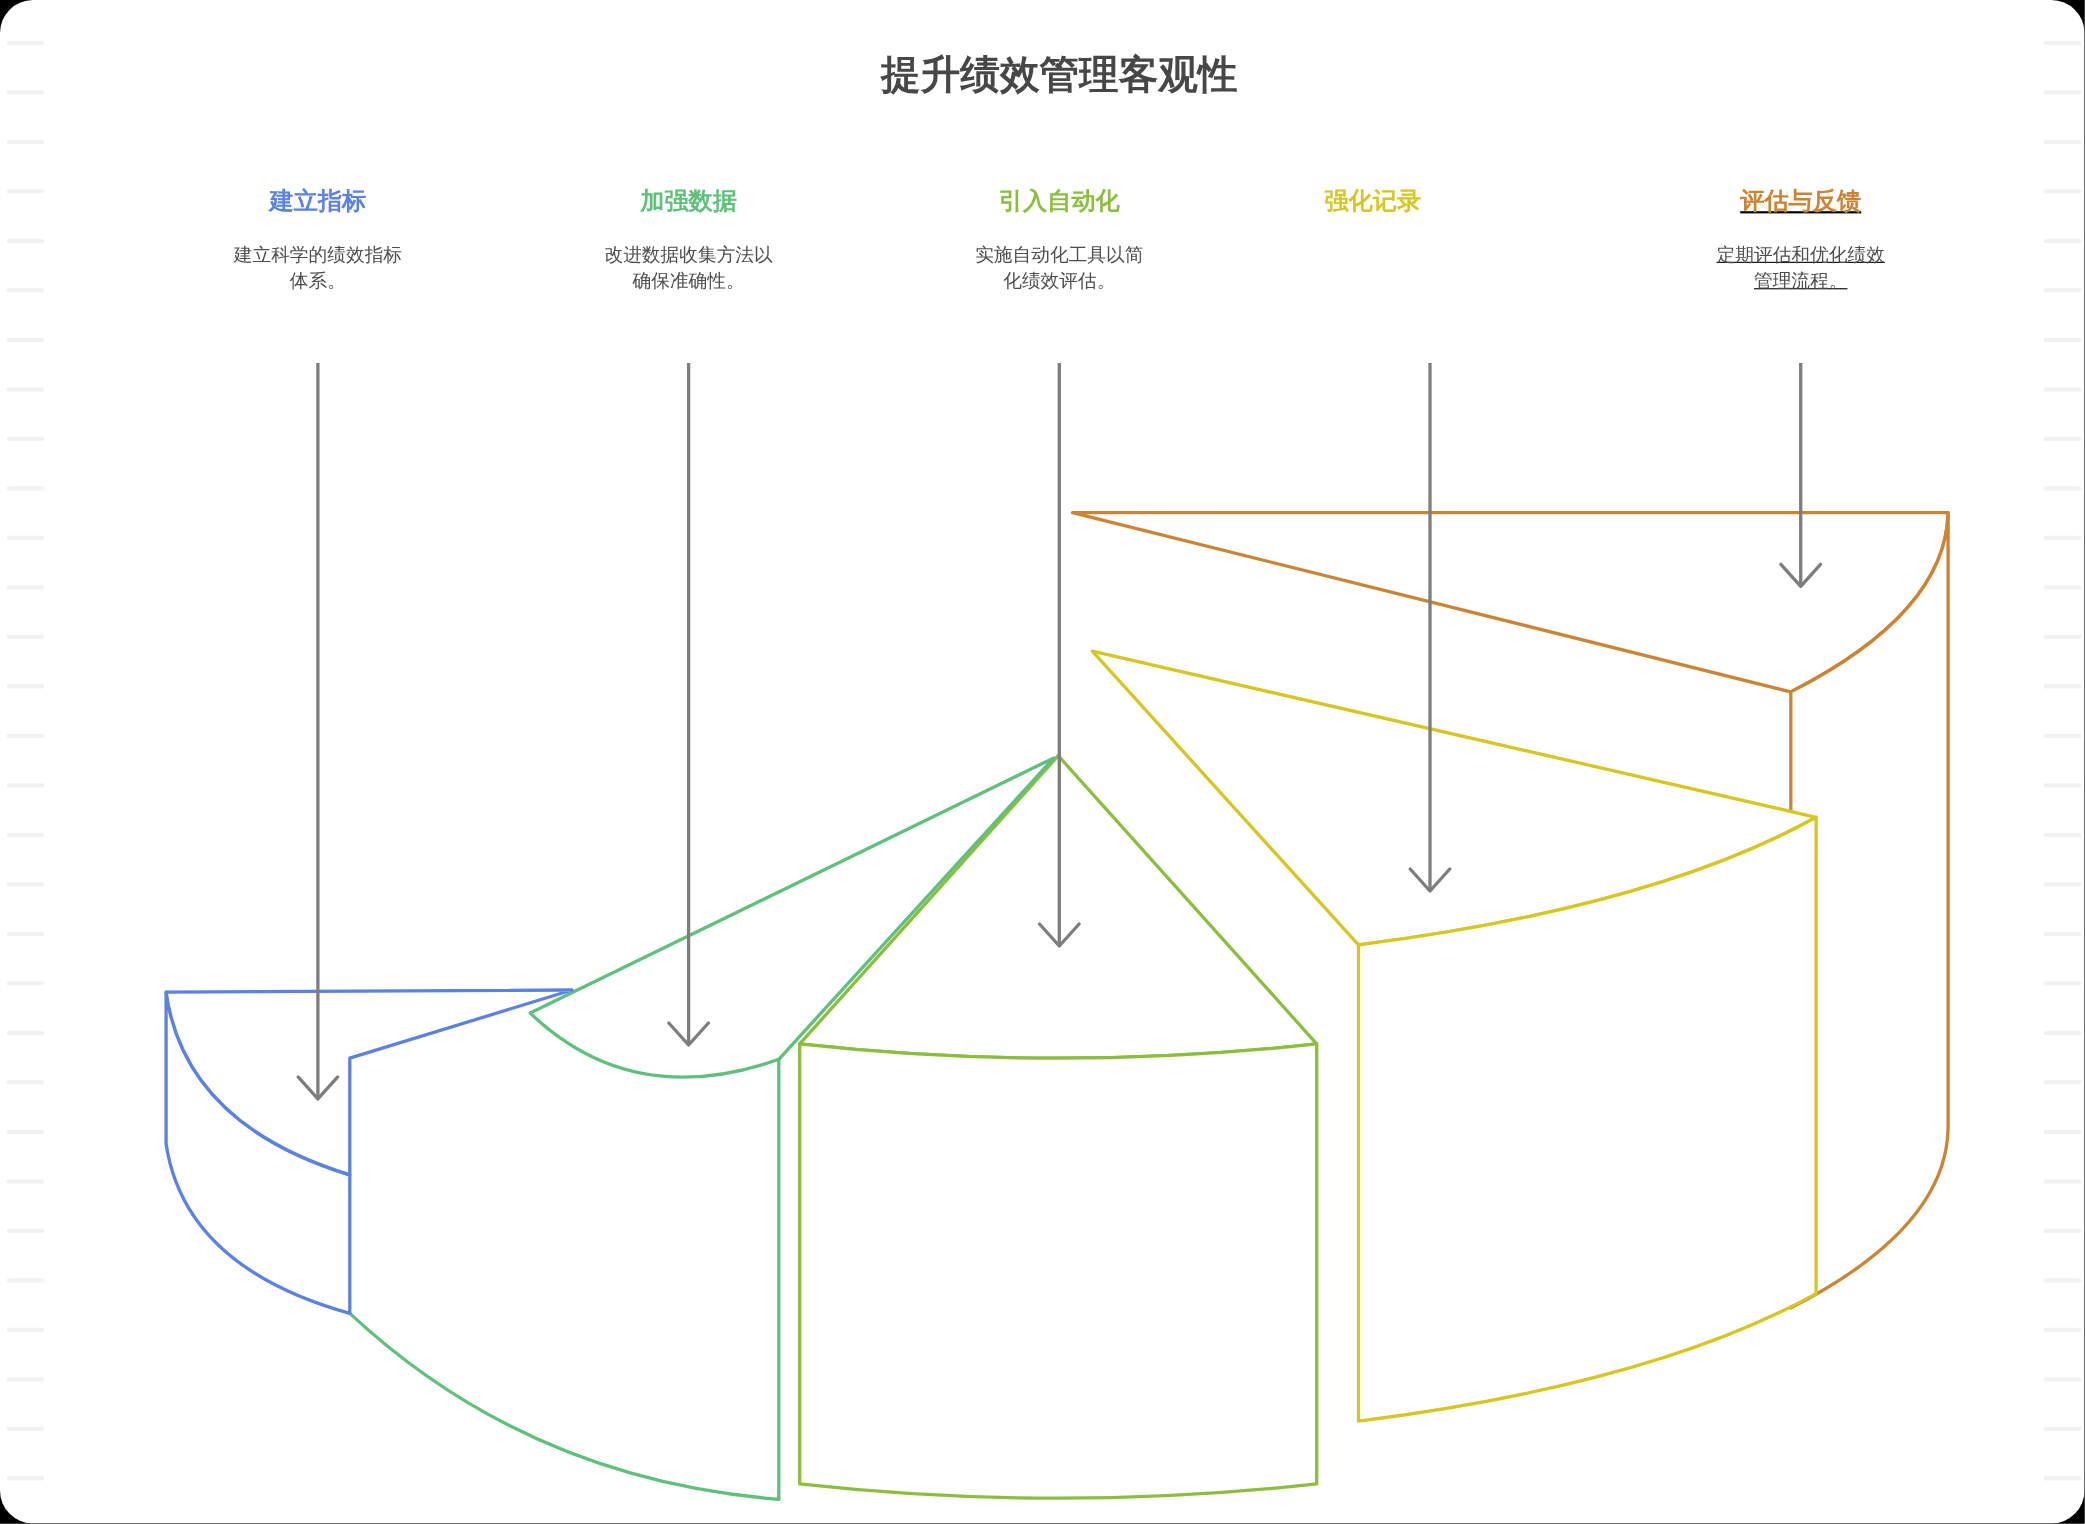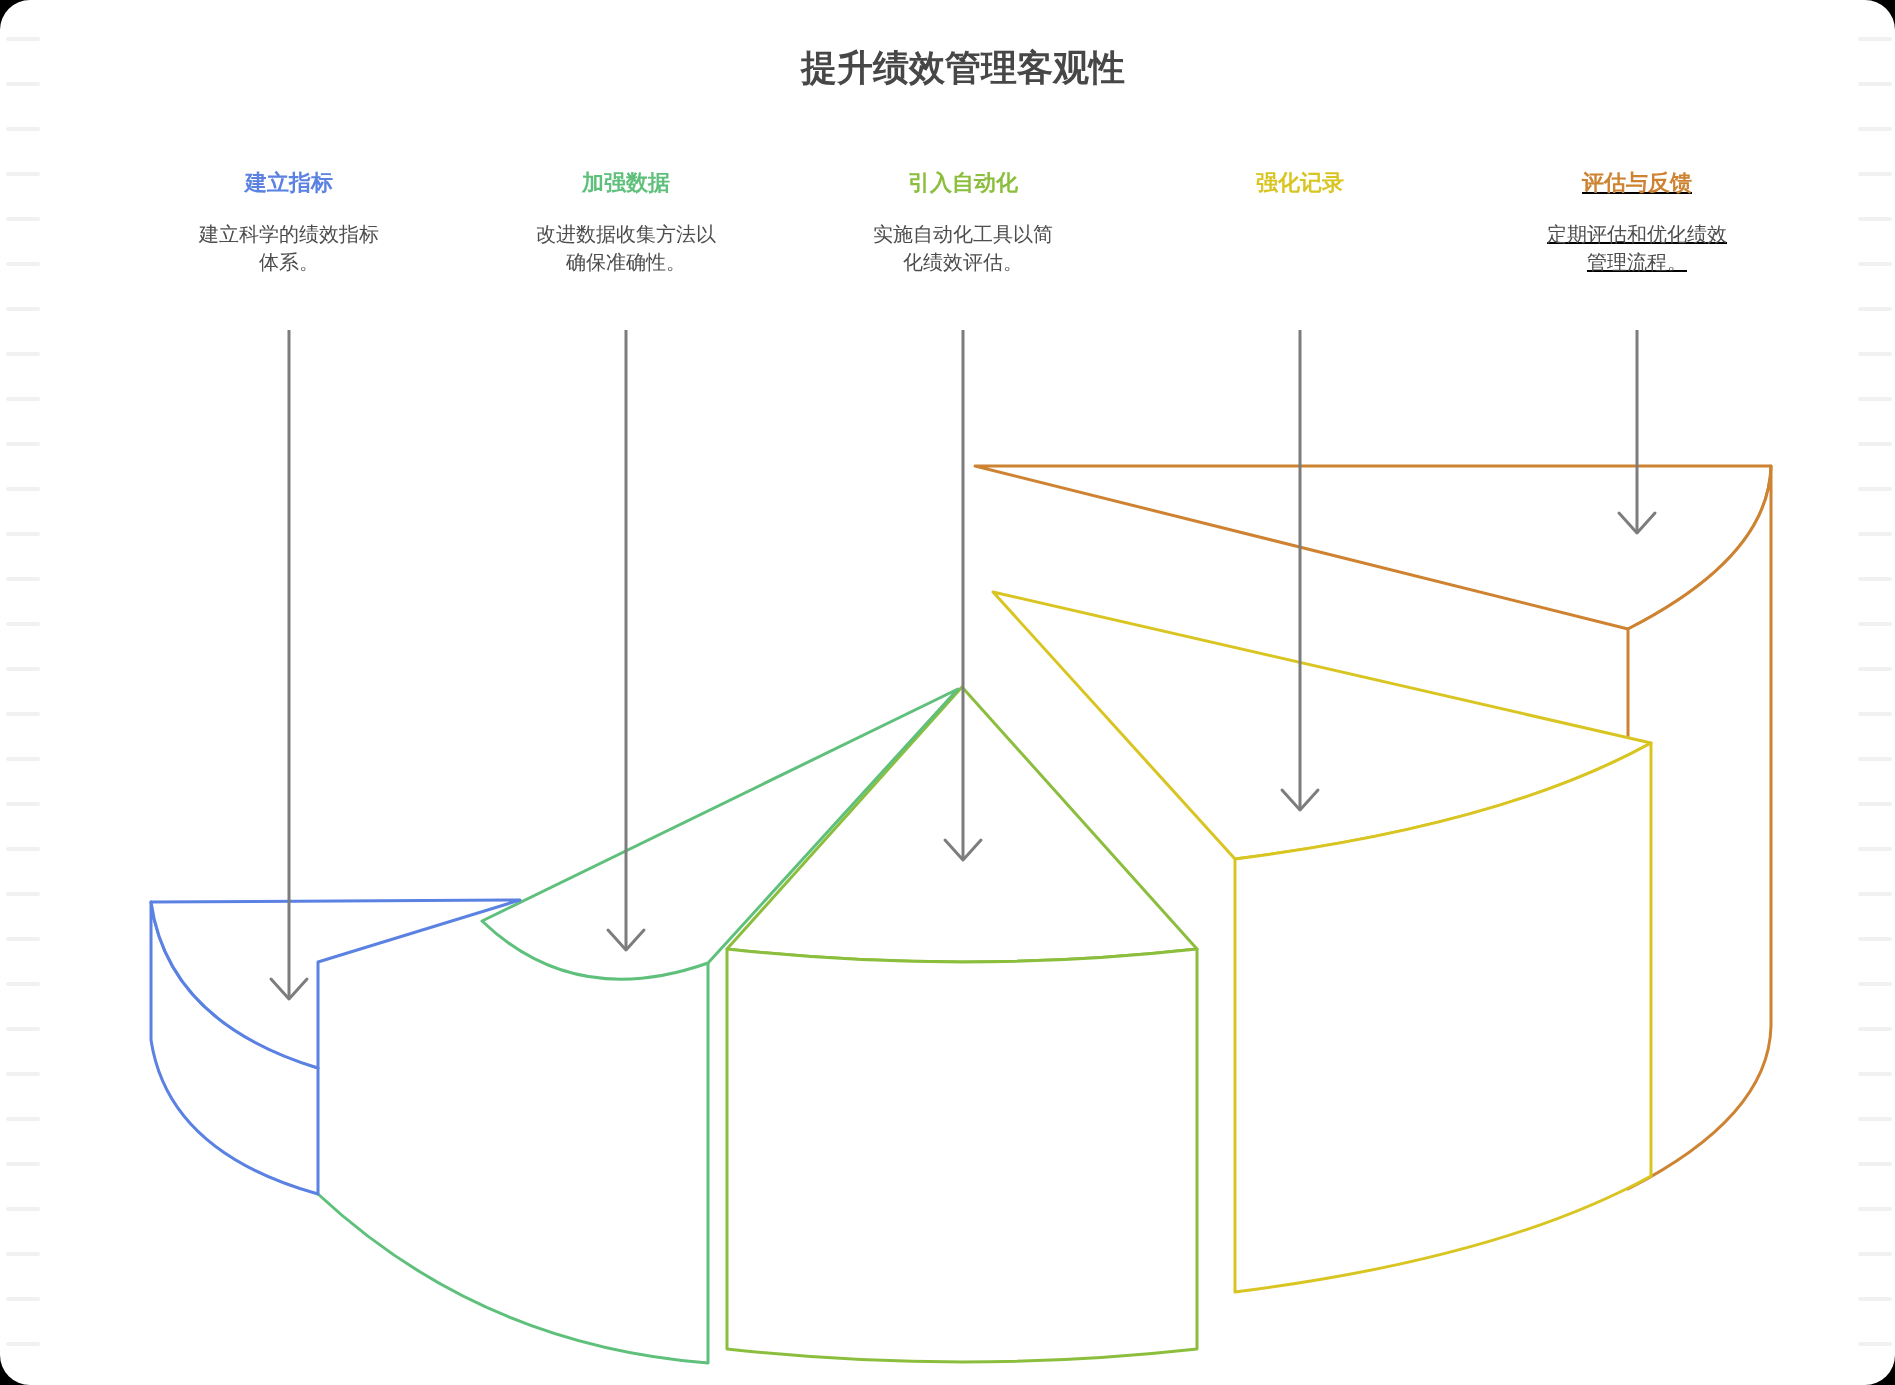--- a/index.html
+++ b/index.html
@@ -7,21 +7,21 @@
   .card{
     position:relative;width:1895px;height:1385px;background:#ffffff;
     border-radius:30px;overflow:hidden;
   }
   .page-title{
     position:absolute;top:44px;left:963px;transform:translateX(-50%);
     font-size:36px;font-weight:bold;color:#474747;white-space:nowrap;
   }
   .col{position:absolute;top:168px;width:300px;transform:translateX(-50%);text-align:center;}
   .col-title{font-size:22px;font-weight:bold;white-space:nowrap;margin:0 0 22px 0;}
-  .col-desc{font-size:20px;color:#4d4d4d;line-height:1.42;white-space:pre-line;}
+  .col-desc{font-size:17px;color:#4d4d4d;line-height:1.42;white-space:pre-line;}
   .tick{position:absolute;height:4px;border-radius:2px;}
   svg{position:absolute;left:0;top:0;}
 </style>
 </head>
 <body>
 
 <div class="card" style="width: 1895px; height: 1385px; border-radius: 30px;">
   <div class="page-title" style="color: rgb(71, 71, 71);">提升绩效管理客观性</div>
   <div id="columns">
       <div class="col" style="left: 289px;">
@@ -32,21 +32,21 @@
       <div class="col" style="left: 626px;">
         <div class="col-title" style="color: rgb(95, 192, 124);">加强数据</div>
         <div class="col-desc">改进数据收集方法以
 确保准确性。</div>
       </div>
       <div class="col" style="left: 963px;">
         <div class="col-title" style="color: rgb(140, 190, 61);">引入自动化</div>
         <div class="col-desc">实施自动化工具以简
 化绩效评估。</div>
       </div>
-      <div class="col" style="left: 1300px;">
+      <div class="col" style="left: 1248px;">
         <div class="col-title" style="color: rgb(217, 197, 34);">强化记录</div>
       </div>
       <div class="col" style="left: 1637px; text-decoration: underline;">
         <div class="col-title" style="color: rgb(205, 131, 49);">评估与反馈</div>
         <div class="col-desc">定期评估和优化绩效
 管理流程。</div>
       </div>
     </div>
   <svg id="diagram" width="1895" height="1385" viewBox="0 0 1895 1385">
       <g>

